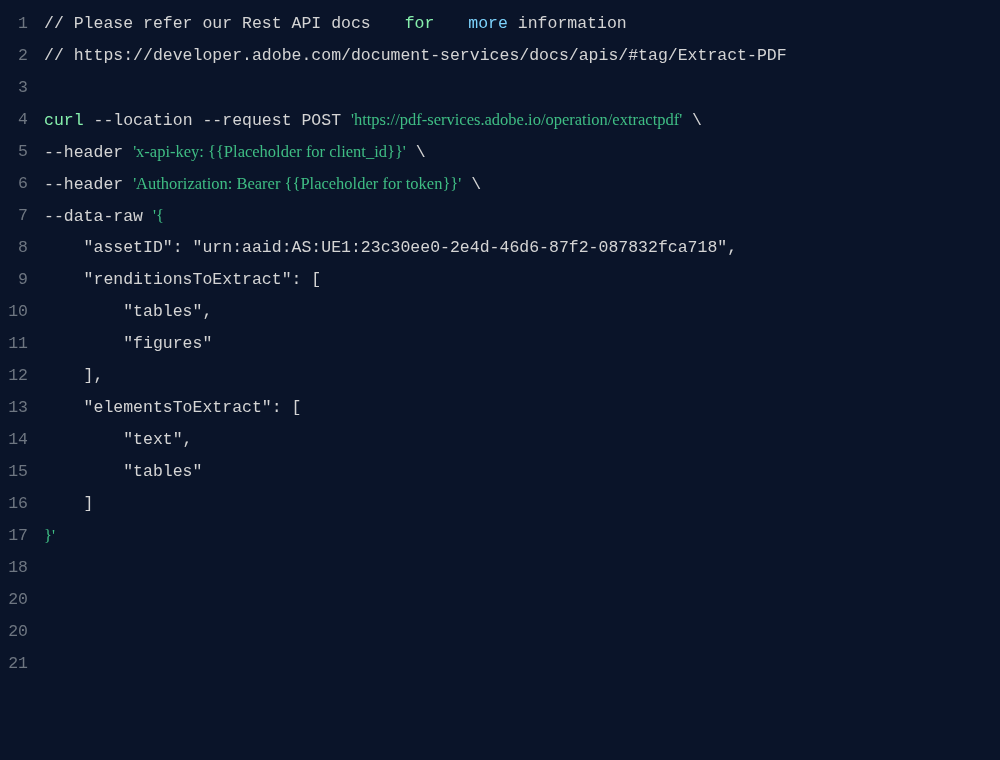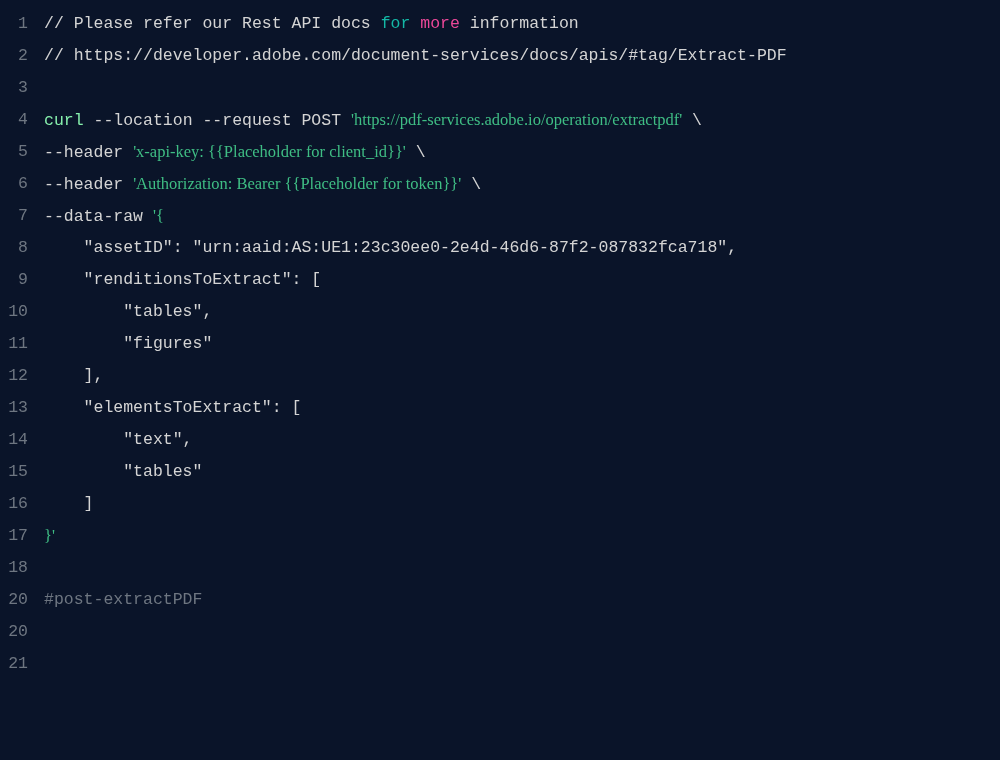--- a/index.html
+++ b/index.html
@@ -30,22 +30,22 @@
     height: 32px;
     white-space: pre;
   }
   .code {
     flex: 1;
   }
   .code-line {
     white-space: pre;
   }
   .c-comment { color: #d4d4d4; }
-  .c-kw-for { color: #14b8a6; }
-  .c-kw-more { color: #ec4899; }
+  .c-kw-for { color: #86efac; margin-left: 24px; }
+  .c-kw-more { color: #7dd3fc; margin-left: 24px; }
   .c-plain { color: #d4d4d4; }
   .c-cmd { color: #86efac; }
   .c-flag { color: #d4d4d4; }
   .c-str { color: #3fbd84; font-family: Liberation Serif, serif; }
   .c-esc { color: #d4d4d4; }
   .c-faded { color: #6e7681; }
 </style>
 </head>
 <body>
 
@@ -87,15 +87,14 @@
     <div class="code-line"><span class="c-plain">    "renditionsToExtract": [</span></div>
     <div class="code-line"><span class="c-plain">        "tables",</span></div>
     <div class="code-line"><span class="c-plain">        "figures"</span></div>
     <div class="code-line"><span class="c-plain">    ],</span></div>
     <div class="code-line"><span class="c-plain">    "elementsToExtract": [</span></div>
     <div class="code-line"><span class="c-plain">        "text",</span></div>
     <div class="code-line"><span class="c-plain">        "tables"</span></div>
     <div class="code-line"><span class="c-plain">    ]</span></div>
     <div class="code-line"><span class="c-str">}'</span></div>
     <div class="code-line"><span></span></div>
-    <div class="code-line"><span class="c-faded">#post-extractPDF</span></div>
   </div>
 </div>
 
 </body></html>

